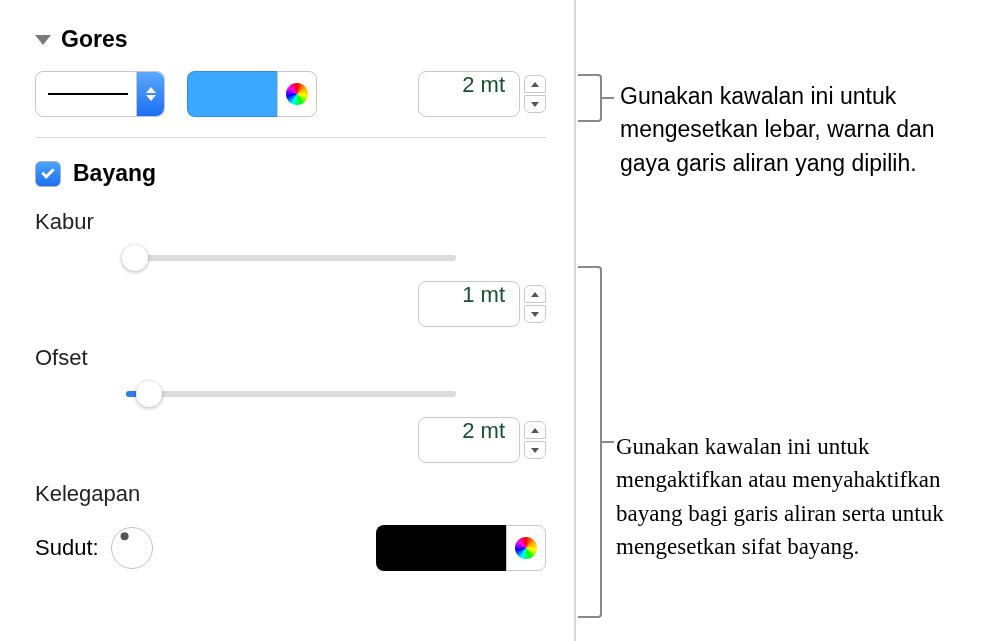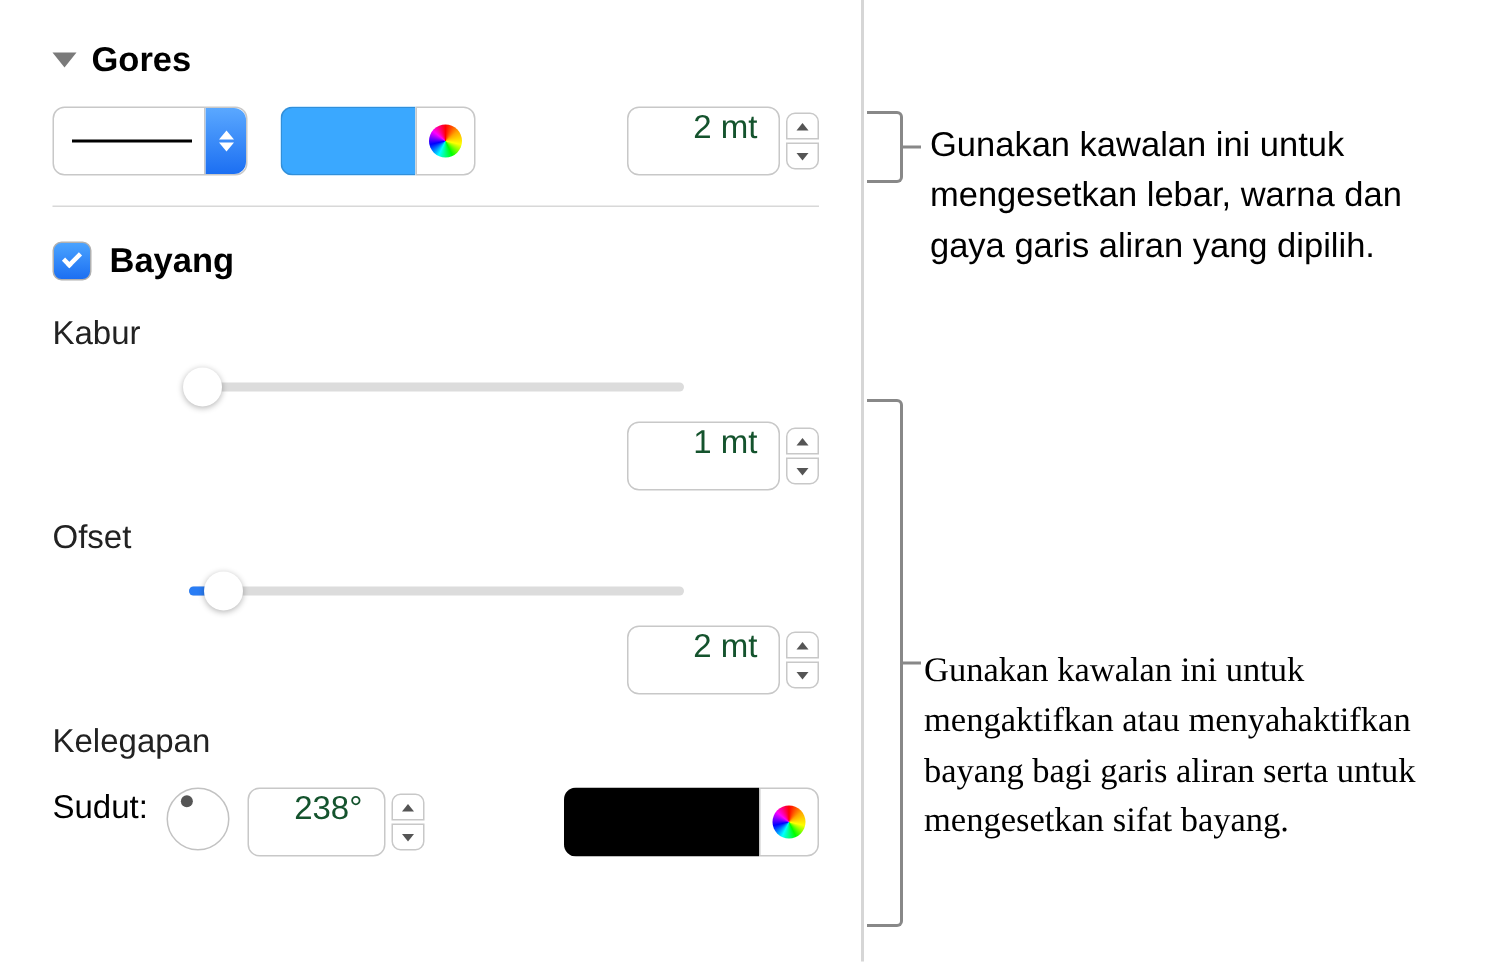--- a/index.html
+++ b/index.html
@@ -212,20 +212,21 @@
     position: absolute;
     width: 26px; height: 26px;
     border-radius: 50%;
     background: #fff;
     box-shadow: 0 1px 4px rgba(0,0,0,0.3);
     top: 2px;
     transform: translateX(-50%);
   }
   .angle-row {
     display: flex;
+    align-items: center;
     gap: 12px;
     margin-top: 12px;
   }
   .angle-label { font-size: 22px; }
   .angle-dial {
     width: 42px; height: 42px;
     border-radius: 50%;
     border: 1px solid #c2c2c2;
     background: #fff;
     position: relative;
@@ -356,31 +357,20 @@
 
   <div class="slider-group">
     <div class="slider-label">Kelegapan</div>
   </div>
 
   <div class="angle-row">
     <span class="angle-label">Sudut:</span>
     <div class="angle-dial">
       <div class="angle-dot" id="angle-dot" style="transform: translate(-11.4189px, -15.8727px);"></div>
     </div>
-    <div class="number-field">
-      <div class="nf-input sm">238°</div>
-      <div class="stepper">
-        <div class="up">
-            <span class="tri-up"></span>
-          </div>
-        <div class="down">
-            <span class="tri-down"></span>
-          </div>
-      </div>
-    </div>
     <div class="color-well" style="margin-left:auto; width:170px;">
       <div class="color-swatch black"></div>
       <div class="color-wheel-btn">
         <div class="color-wheel"></div>
       </div>
     </div>
   </div>
 
 </div>
 

